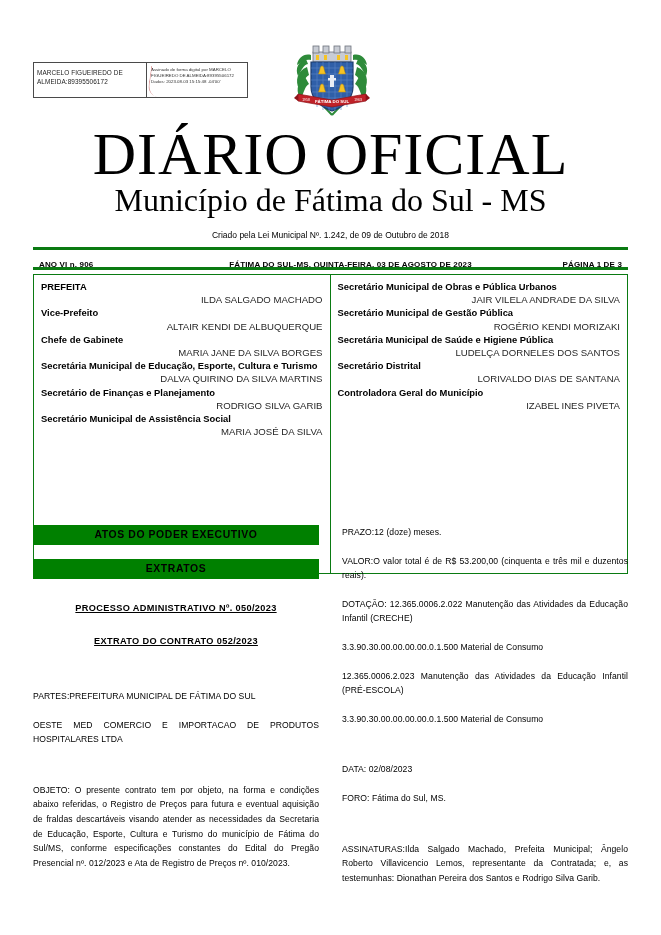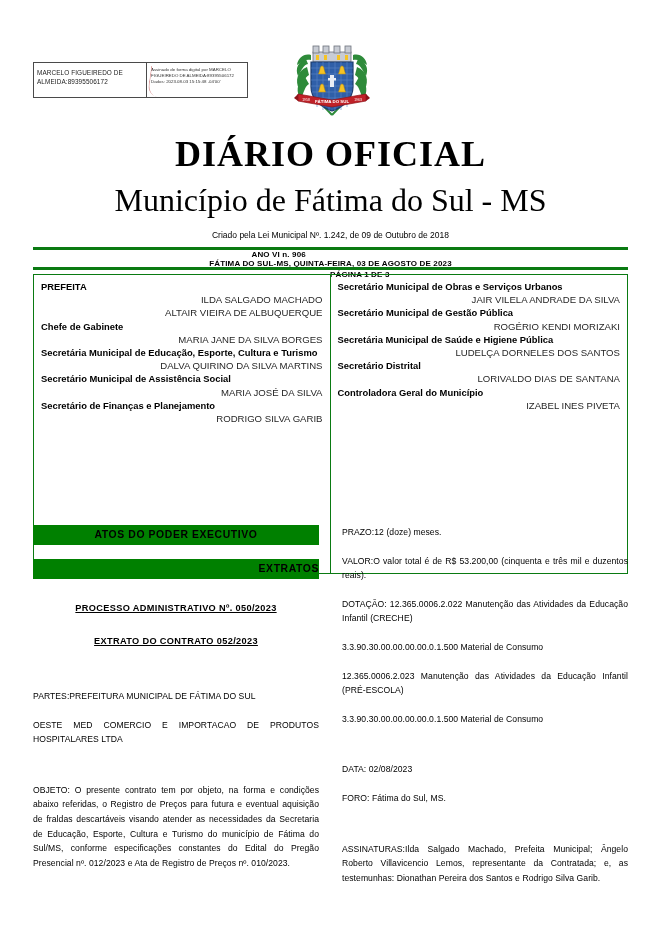--- a/index.html
+++ b/index.html
@@ -81,24 +81,24 @@
 
   
   .masthead {
     position: absolute;
     left: 0; right: 0;
     top: 126px;
     text-align: center;
   }
   .dof-title {
     font-family: "Liberation Serif", serif;
-    font-size: 36px;
+    font-size: 60px;
     line-height: 56px;
     letter-spacing: 1px;
-    font-weight: 700;
+    font-weight: 400;
   }
   .dof-sub {
     font-family: "Liberation Serif", serif;
     font-size: 32px;
     line-height: 32px;
     font-weight: 400;
     margin-top: 2px;
   }
   .dof-law {
     font-size: 8.5px;
@@ -121,21 +121,20 @@
     position: absolute;
     left: 33px;
     top: 250px;
     width: 595px;
     height: 29px;
     display: flex;
     align-items: center;
     font-size: 8px;
     font-weight: bold;
     letter-spacing: 0.15px;
-    flex-direction: column;
   }
   .infobar .ib-left { width: 170px; padding-left: 6px; box-sizing: border-box; text-align: left; }
   .infobar .ib-center { flex: 1; text-align: center; }
   .infobar .ib-right { width: 130px; text-align: right; padding-right: 6px; box-sizing: border-box; }
 
   
   .officials {
     position: absolute;
     left: 33px;
     top: 274px;
@@ -182,21 +181,21 @@
     background: #008000;
     color: #000000;
     text-align: center;
     font-size: 10.4px;
     font-weight: bold;
     letter-spacing: 0.6px;
     padding: 4px 0 4px 0;
     line-height: 12px;
     margin-bottom: 14px;
   }
-  .greenbar.second { margin-bottom: 22px; text-align: right; }
+  .greenbar.second { margin-bottom: 22px; }
 
   .center-head {
     text-align: center;
     font-size: 9.2px;
     font-weight: bold;
     letter-spacing: 0.35px;
     line-height: 14px;
     margin-bottom: 19px;
     text-decoration: underline;
   }
@@ -303,42 +302,43 @@
   </div>
   <div class="inforule bottom"></div>
 
   <div class="officials">
     <div class="off-col left">
       <div>
         <div class="off-role">PREFEITA</div>
         <div class="off-name">ILDA SALGADO MACHADO</div>
       </div>
       <div>
-        <div class="off-name">ALTAIR VIEIRA DE ALBUQUERQUE</div>
+        <div class="off-role">Vice-Prefeito</div>
+        <div class="off-name">ALTAIR KENDI DE ALBUQUERQUE</div>
       </div>
       <div>
         <div class="off-role">Chefe de Gabinete</div>
         <div class="off-name">MARIA JANE DA SILVA BORGES</div>
       </div>
       <div>
         <div class="off-role">Secretária Municipal de Educação, Esporte, Cultura e Turismo</div>
         <div class="off-name">DALVA QUIRINO DA SILVA MARTINS</div>
       </div>
       <div>
+        <div class="off-role">Secretário de Finanças e Planejamento</div>
+        <div class="off-name">RODRIGO SILVA GARIB</div>
+      </div>
+      <div>
         <div class="off-role">Secretário Municipal de Assistência Social</div>
         <div class="off-name">MARIA JOSÉ DA SILVA</div>
       </div>
-      <div>
-        <div class="off-role">Secretário de Finanças e Planejamento</div>
-        <div class="off-name">RODRIGO SILVA GARIB</div>
-      </div>
     </div>
     <div class="off-col right">
       <div>
-        <div class="off-role">Secretário Municipal de Obras e Serviços Urbanos</div>
+        <div class="off-role">Secretário Municipal de Obras e Pública Urbanos</div>
         <div class="off-name">JAIR VILELA ANDRADE DA SILVA</div>
       </div>
       <div>
         <div class="off-role">Secretário Municipal de Gestão Pública</div>
         <div class="off-name">ROGÉRIO KENDI MORIZAKI</div>
       </div>
       <div>
         <div class="off-role">Secretária Municipal de Saúde e Higiene Pública</div>
         <div class="off-name">LUDELÇA DORNELES DOS SANTOS</div>
       </div>

